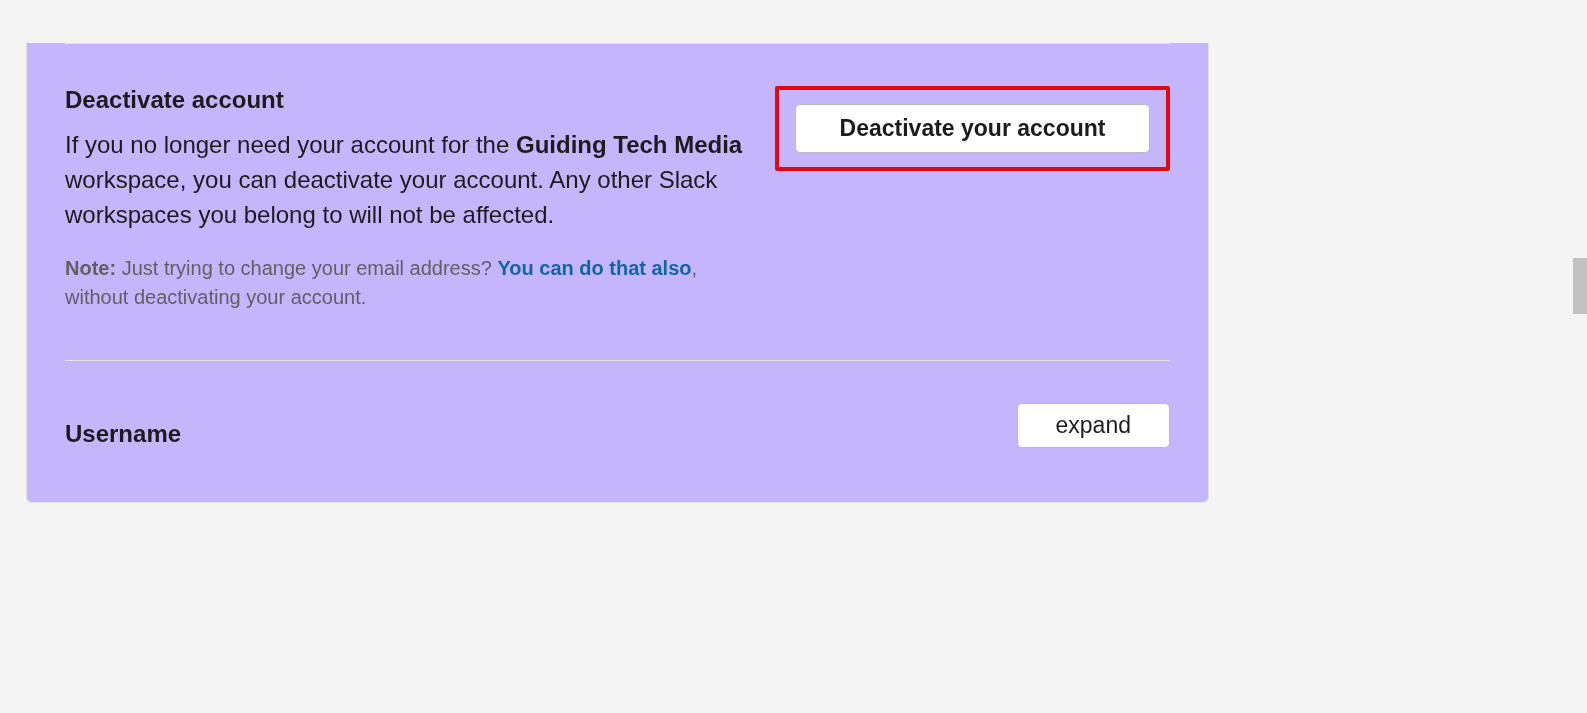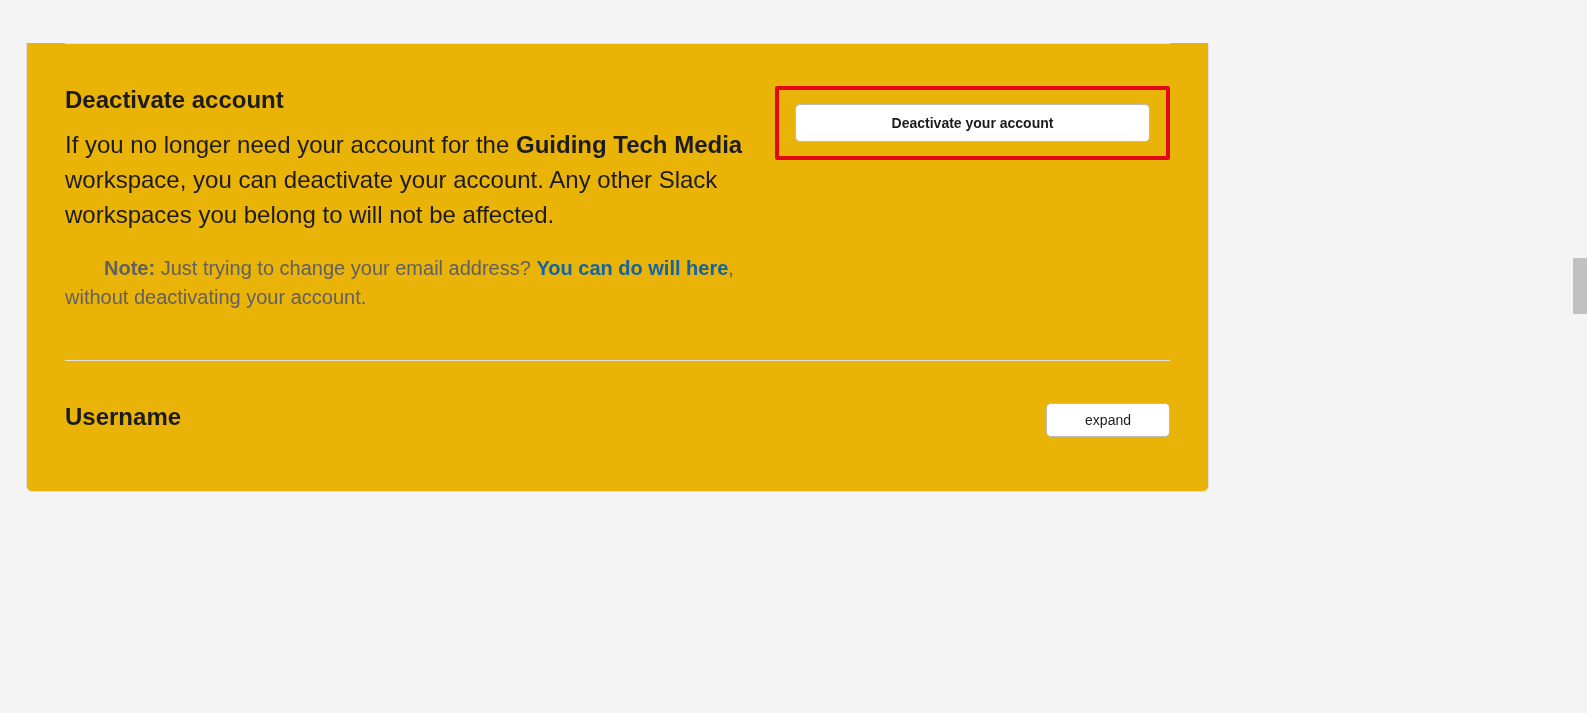--- a/index.html
+++ b/index.html
@@ -9,21 +9,21 @@
     }
     body {
       font-family: -apple-system, BlinkMacSystemFont, "Segoe UI", Helvetica, Arial, sans-serif;
       background-color: #f4f4f4;
       width: 1587px;
       height: 713px;
       overflow: hidden;
       position: relative;
     }
     .card {
-      background: #eab308;
+      background: #c4b5fd;
       width: 1183px;
       margin-left: 26px;
       border: 1px solid #e0e0e0;
       border-top: none;
       border-bottom-left-radius: 6px;
       border-bottom-right-radius: 6px;
       padding: 0 38px;
     }
     .divider {
       border: none;
@@ -60,53 +60,52 @@
       text-decoration: none;
     }
     .section-note {
       font-size: 20px;
       line-height: 1.45;
       color: #616061;
     }
     .section-note strong {
       font-weight: 700;
       color: #616061;
-      margin-left: 39px;
     }
     .section-note a {
       color: #1264a3;
       font-weight: 700;
       text-decoration: none;
     }
     .btn {
       background: #ffffff;
       border: 1px solid #bbbbbb;
       border-radius: 5px;
-      font-size: 14px;
+      font-size: 23px;
       font-weight: 600;
       color: #1d1c1d;
       cursor: pointer;
       padding: 10px 20px;
       white-space: nowrap;
     }
     .btn-wide {
       width: 355px;
       text-align: center;
     }
     .highlight-box {
       border: 4px solid #e30613;
       border-radius: 2px;
       padding: 14px 16px;
       position: relative;
     }
     .section-username {
       padding: 42px 0 54px 0;
       display: flex;
       justify-content: space-between;
-      align-items: flex-start;
+      align-items: flex-end;
       gap: 17px;
     }
     .btn-expand {
       padding: 8px 38px;
       font-weight: 400;
     }
     .scrollbar-indicator {
       position: absolute;
       right: 0;
       top: 258px;
@@ -122,21 +121,21 @@
 <div class="card">
   <hr class="divider" style="margin-top:43px;">
 
   <div class="section">
     <div class="section-content">
       <h2 class="section-title">Deactivate account</h2>
       <p class="section-text">
         <span>If you no longer need your account for the </span><strong>Guiding Tech Media</strong><span> workspace, you can deactivate your account. Any other Slack workspaces you belong to will not be affected.</span>
       </p>
       <p class="section-note">
-        <strong>Note:</strong><span> Just trying to change your email address? </span><a href="#">You can do will here</a><span>, without deactivating your account.</span>
+        <strong>Note:</strong><span> Just trying to change your email address? </span><a href="#">You can do that also</a><span>, without deactivating your account.</span>
       </p>
     </div>
     <div class="highlight-box">
       <button class="btn btn-wide">Deactivate your account</button>
     </div>
   </div>
 
   <hr class="divider">
 
   <div class="section-username">

